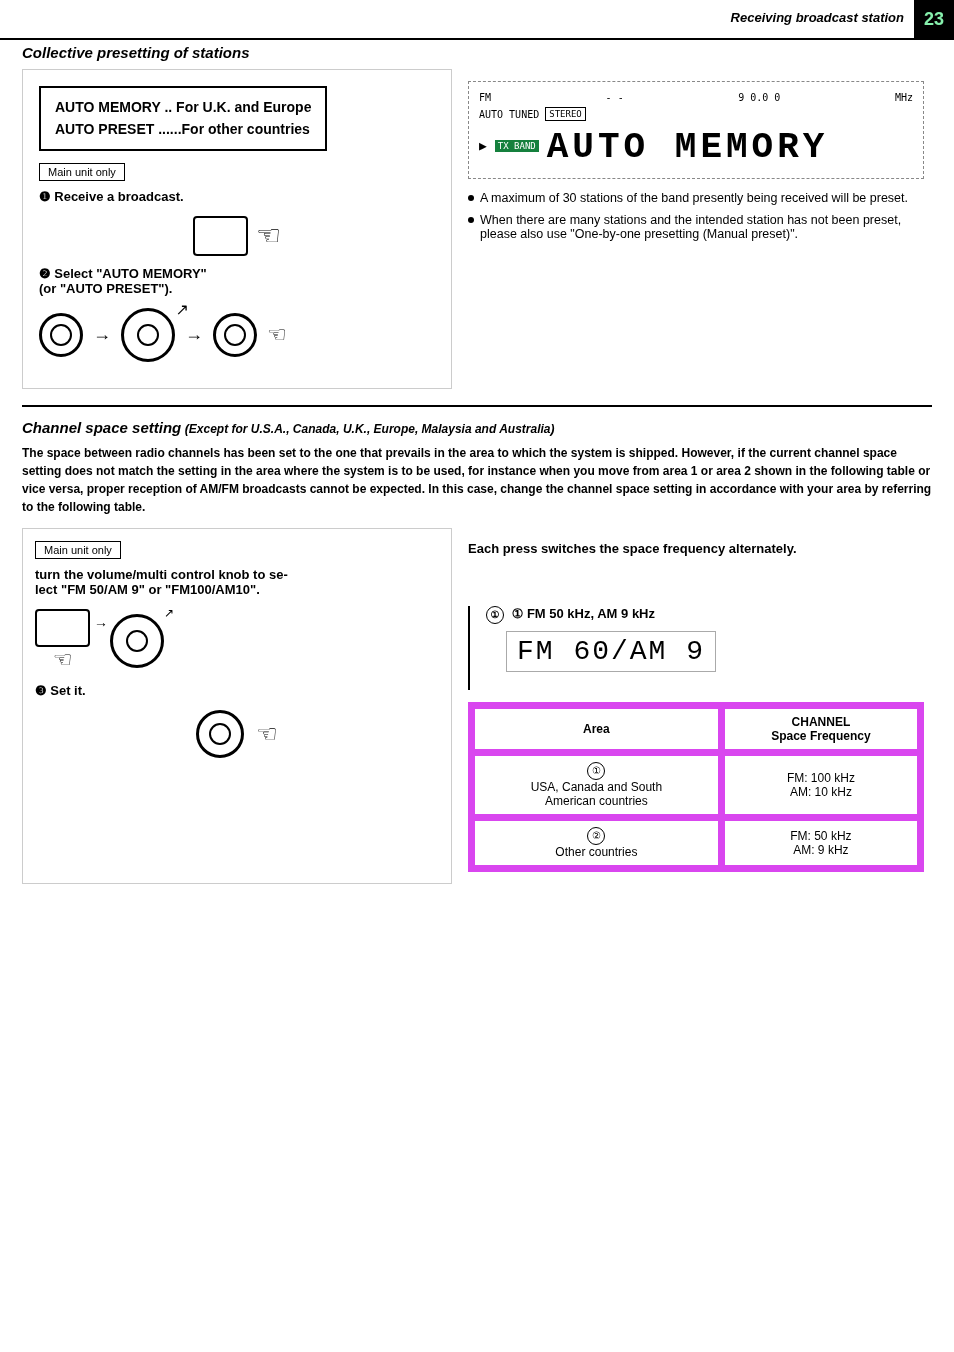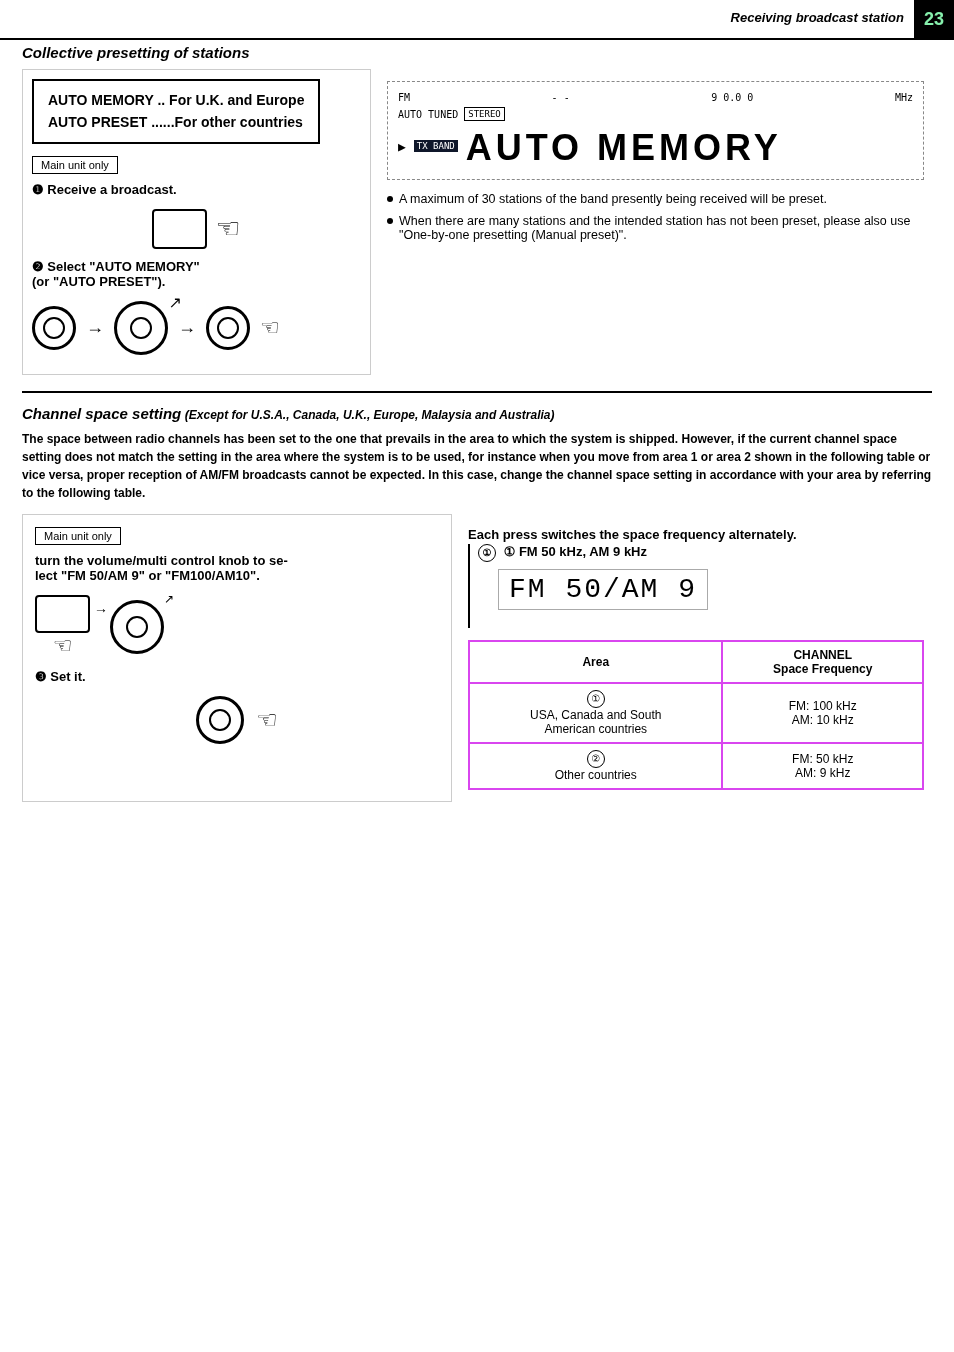--- a/index.html
+++ b/index.html
@@ -78,23 +78,23 @@
       display: inline-block;
       margin-bottom: 8px;
     }
 
     
     .top-section {
       display: flex;
       gap: 0;
     }
     .left-col {
-      width: 349px;
+      width: 430px;
       border: 1px solid #ccc;
-      padding: 9px;
+      padding: 16px;
       flex-shrink: 0;
     }
     .right-col {
       flex: 1;
       padding: 12px 8px 12px 16px;
     }
 
     
     .step {
       margin-bottom: 12px;
@@ -164,36 +164,36 @@
     }
     .display-top-row {
       display: flex;
       justify-content: space-between;
       align-items: center;
       font-size: 10px;
       margin-bottom: 4px;
     }
     .display-main-text {
       font-size: 36px;
-      font-family: Liberation Sans, sans-serif;
+      font-family: Liberation Mono, monospace;
       font-weight: bold;
       letter-spacing: 4px;
       text-align: center;
       margin-top: 4px;
     }
     .stereo-badge {
       border: 1px solid #000;
       padding: 1px 3px;
       font-size: 9px;
     }
     .play-arrow {
       font-size: 13px;
     }
     .tx-band-badge {
-      background: #0f172a;
+      background: #15803d;
       color: #fff;
       font-size: 9px;
       padding: 1px 3px;
       display: inline-block;
     }
 
     
     .bullet-list {
       margin-top: 8px;
     }
@@ -267,21 +267,21 @@
     }
 
     
     .channel-table {
       border-collapse: collapse;
       width: 100%;
       margin-top: 8px;
       font-size: 12px;
     }
     .channel-table th, .channel-table td {
-      border: 2px solid #d946ef;
+      border: 7px solid #d946ef;
       padding: 6px 10px;
       text-align: center;
     }
     .channel-table th {
       font-weight: bold;
     }
 
     .step2-diagram {
       display: flex;
       align-items: center;
@@ -458,29 +458,29 @@
         </div>
         <span class="hand-icon" style="font-size:24px;">☜</span>
       </div>
 
     </div>
 
     <div class="bottom-right">
 
       <div class="each-press-text">Each press switches the space frequency alternately.</div>
 
-      <div style="display:flex; align-items:stretch; gap:0; margin-bottom:12px;">
+      <div style="display:flex; align-items:stretch; gap:8px; margin-bottom:12px;margin-top:48px;">
         <div style="border-left:2px solid #000; margin-right:8px; padding-left:0;"></div>
         <div>
           <div class="freq-section">
             <div class="freq-bold-label">
               <span class="circle-num">①</span>
               <span style="margin-left:4px;">① FM 50 kHz, AM 9 kHz</span>
             </div>
-            <div class="fm-display">FM  50/AM  9</div>
+            <div class="fm-display">FM  60/AM  9</div>
           </div>
         </div>
       </div>
 
       <table class="channel-table">
         <thead>
           <tr>
             <th>Area</th>
             <th>CHANNEL<br>Space Frequency</th>
           </tr>

